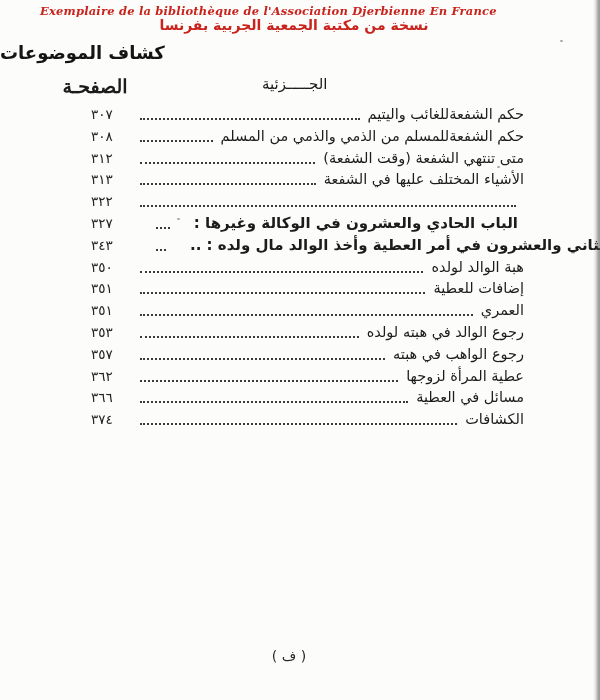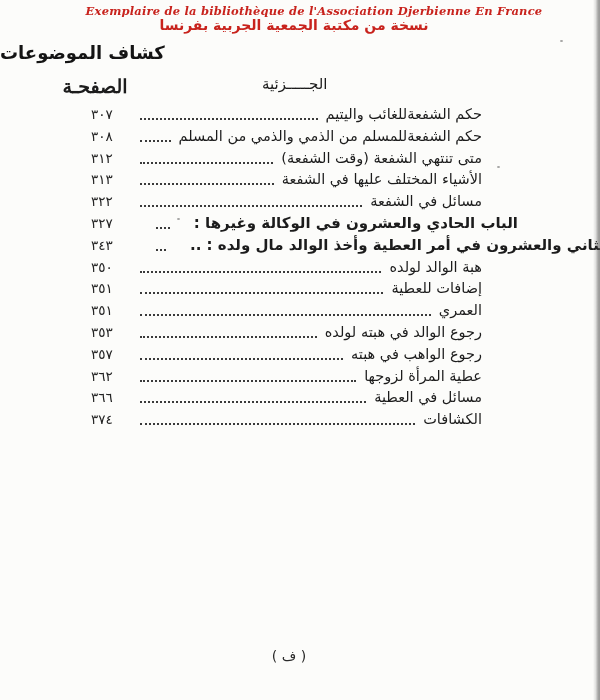--- a/index.html
+++ b/index.html
@@ -7,21 +7,20 @@
     position: relative;
     width: 600px; height: 700px;
     margin: 0 auto;
     background: #fcfcfa;
     overflow: hidden;
     font-family: "DejaVu Sans", sans-serif;
     color: #1c1c1c;
   }
   .stamp-fr {
     position: absolute; top: 4px; left: 0; right: 12px;
-    text-align: center;
     font-family: "DejaVu Serif", "Liberation Serif", serif;
     font-style: italic; font-weight: bold;
     font-size: 11.5px; letter-spacing: .2px;
     color: var(--stamp-red, #c8231d);
     margin-left: 40px;
   }
   .stamp-ar {
     position: absolute; top: 17px; left: 0; right: 12px;
     text-align: center; direction: rtl;
     font-size: 14px; font-weight: bold;
@@ -41,21 +40,21 @@
   }
   .hdr-page {
     position: absolute; left: 58px; width: 74px;
     text-align: center; direction: rtl;
     font-size: 19px; font-weight: bold; font-family: Liberation Serif, serif;
   }
   .toc { position: absolute; top: 104px; left: 0; right: 0; }
   .row {
     display: flex;
     height: 21.8px; line-height: 21.8px;
-    padding-right: 118px;
+    padding-right: 76px;
     font-size: 14.5px;
   }
   .row.chapter { padding-right: 82px; font-weight: bold; font-size: 15px; gap: 16px; }
   .num {
     flex: none; width: 64px; margin-left: 70px;
     text-align: center; font-size: 13.5px;
     letter-spacing: 1px; font-weight: normal;
     color: #222;
   }
   .leader {
@@ -114,21 +113,20 @@
         <span class="entry-title" dir="rtl">متى تنتهي الشفعة (وقت الشفعة)</span>
       </div>
       <div class="row">
         <span class="num">٣١٣</span>
         <span class="leader"></span>
         <span class="entry-title" dir="rtl">الأشياء المختلف عليها في الشفعة</span>
       </div>
       <div class="row">
         <span class="num">٣٢٢</span>
         <span class="leader"></span>
-        <span class="entry-title" dir="rtl">مسائل في الشفعة</span>
       </div>
       <div class="row chapter">
         <span class="num">٣٢٧</span>
         <span class="leader"></span>
         <span class="entry-title" dir="rtl">الباب الحادي والعشرون في الوكالة وغيرها :</span>
       </div>
       <div class="row chapter">
         <span class="num">٣٤٣</span>
         <span class="leader"></span>
         <span class="entry-title" dir="rtl">الباب الثاني والعشرون في أمر العطية وأخذ الوالد مال ولده : ..</span>

